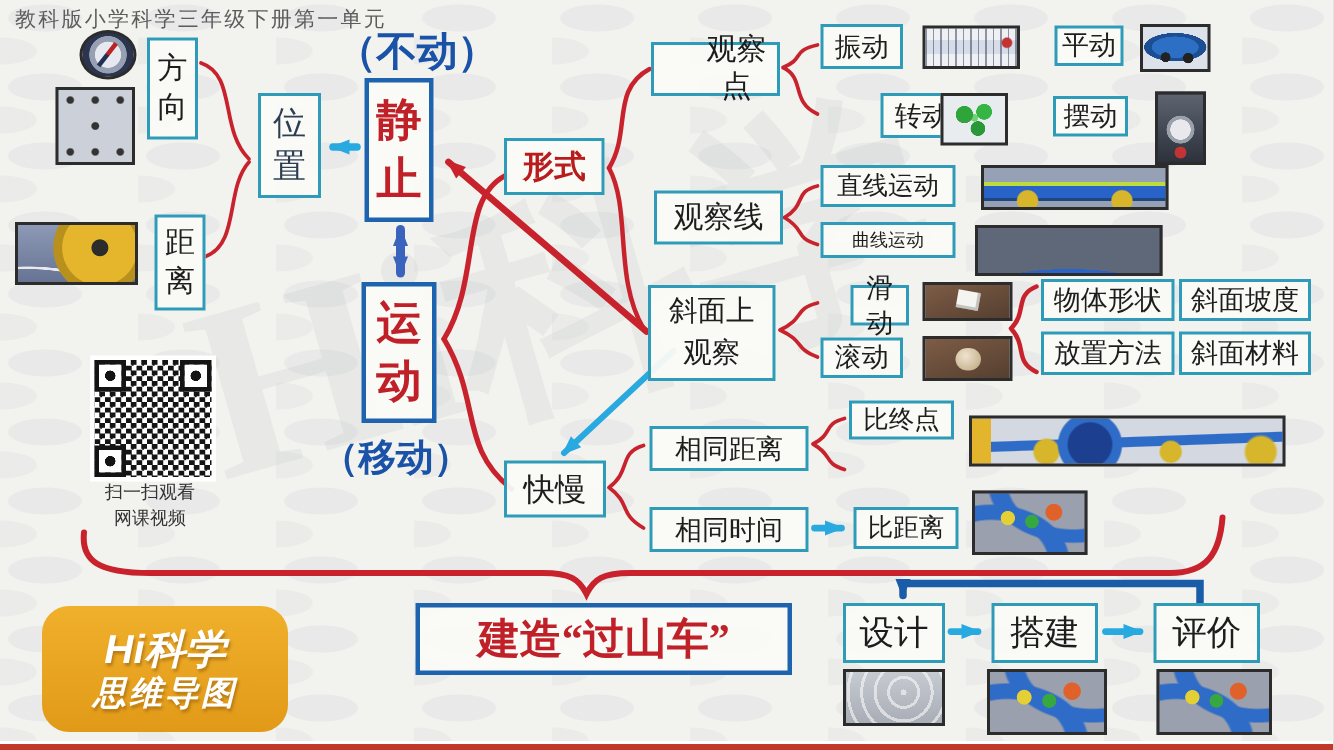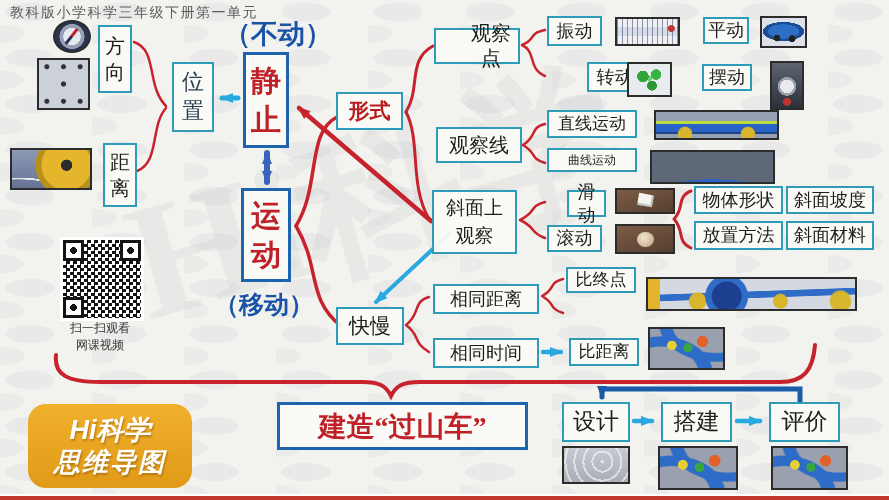--- a/index.html
+++ b/index.html
@@ -115,21 +115,21 @@
     font-family:"Liberation Serif",serif;}
   
   .badge{
     position:absolute;left:28px;top:404px;width:164px;height:84px;border-radius:18px;
     background:linear-gradient(180deg,#f0b02c,#e19a17);
     display:flex;flex-direction:column;align-items:center;justify-content:center;
     color:#fff;font-weight:bold;font-style:italic;
     text-shadow:1px 2px 2px rgba(110,60,0,0.4);
   }
   .badge .l1{font-size:27px;line-height:1.2;}
-  .badge .l2{font-size:26px;line-height:1.2;letter-spacing:2px;text-align:right;}
+  .badge .l2{font-size:22px;line-height:1.2;letter-spacing:2px;text-align:right;}
   .logo{position:absolute;left:812px;top:10px;width:70px;text-align:center;}
   .logo .brand{font-size:13px;font-weight:bold;color:#1b3a7a;letter-spacing:1px;white-space:nowrap;}
   .logo .site{font-size:7px;color:#9aa0aa;letter-spacing:0.5px;}
   .bottombar{position:absolute;left:0;right:0;bottom:0;height:4px;background:#c0392b;border-top:2px solid #fff;}
 </style>
 </head>
 <body>
 
 <div class="stage">
 

